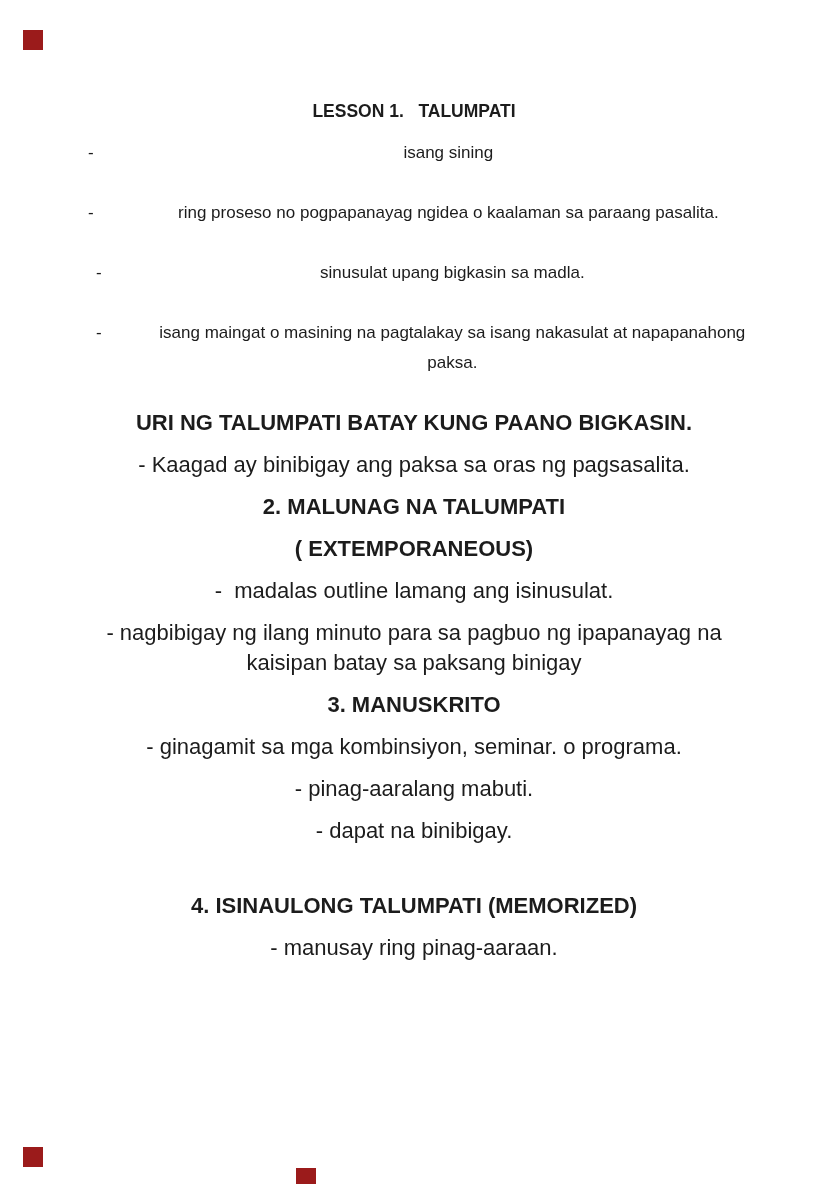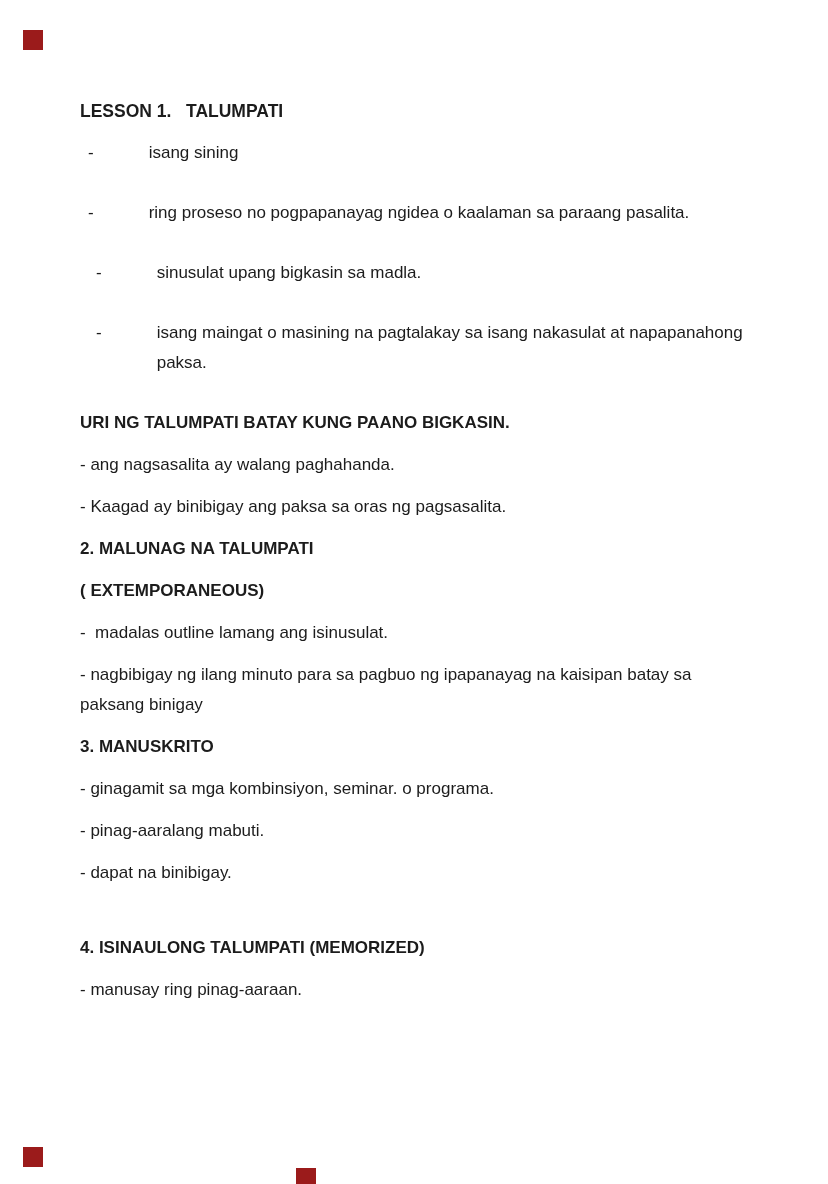--- a/index.html
+++ b/index.html
@@ -8,39 +8,40 @@
     background: #ffffff;
   }
   .page {
     position: relative;
     width: 828px;
     height: 1184px;
     background: #ffffff;
     font-family: "Liberation Sans", "DejaVu Sans", sans-serif;
     color: #1c1c1c;
     overflow: hidden;
+    text-align: center;
   }
   .corner-mark {
     position: absolute;
     width: 20px;
     height: 20px;
   }
   .corner-mark.tl { left: 23px; top: 30px; }
   .corner-mark.bl { left: 23px; top: 1147px; }
   .corner-mark.bc { left: 296px; top: 1168px; }
 
   .content {
     position: absolute;
     left: 80px;
     top: 96px;
     width: 668px;
   }
   .content p, .content h1 {
     margin: 0 0 12px 0;
-    font-size: 17px;
+    font-size: 22px;
     line-height: 30px;
     white-space: pre-wrap;
   }
   h1.doc-title {
     font-weight: 700;
     font-size: 17.5px;
   }
   .heading {
     font-weight: 700;
   }
@@ -93,21 +94,20 @@
       <span class="bullet-text">sinusulat upang bigkasin sa madla.</span>
     </div>
 
     <div class="bullet indent">
       <span class="dash">-</span>
       <span class="bullet-text">isang maingat o masining na pagtalakay sa isang nakasulat at napapanahong paksa.</span>
     </div>
 
     <p class="heading mt-section">URI NG TALUMPATI BATAY KUNG PAANO BIGKASIN.</p>
 
-    <p>- ang nagsasalita ay walang paghahanda.</p>
     <p>- Kaagad ay binibigay ang paksa sa oras ng pagsasalita.</p>
 
     <p class="heading">2. MALUNAG NA TALUMPATI</p>
     <p class="heading">( EXTEMPORANEOUS)</p>
     <p>-  madalas outline lamang ang isinusulat.</p>
     <p>- nagbibigay ng ilang minuto para sa pagbuo ng ipapanayag na kaisipan batay sa paksang binigay</p>
 
     <p class="heading">3. MANUSKRITO</p>
     <p>- ginagamit sa mga kombinsiyon, seminar. o programa.</p>
     <p>- pinag-aaralang mabuti.</p>

